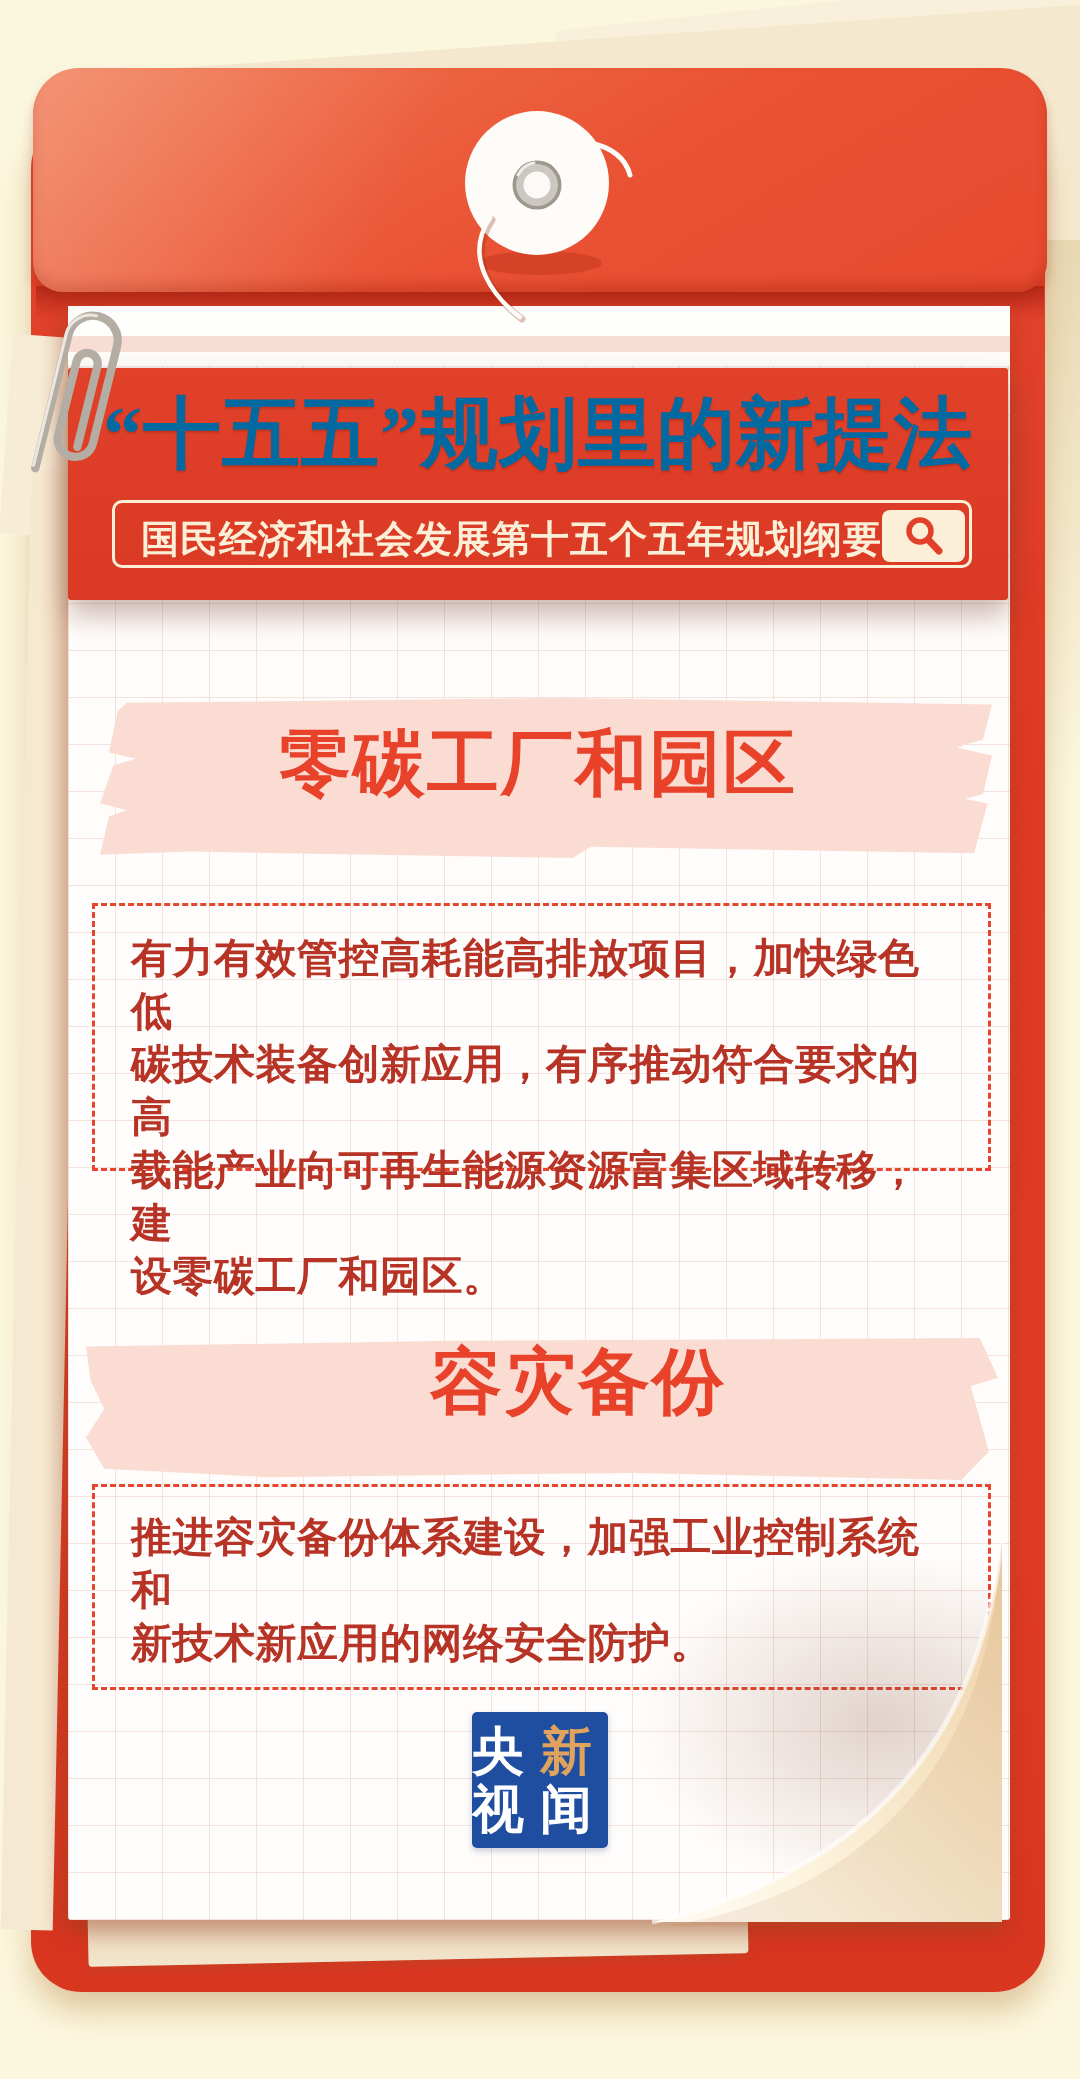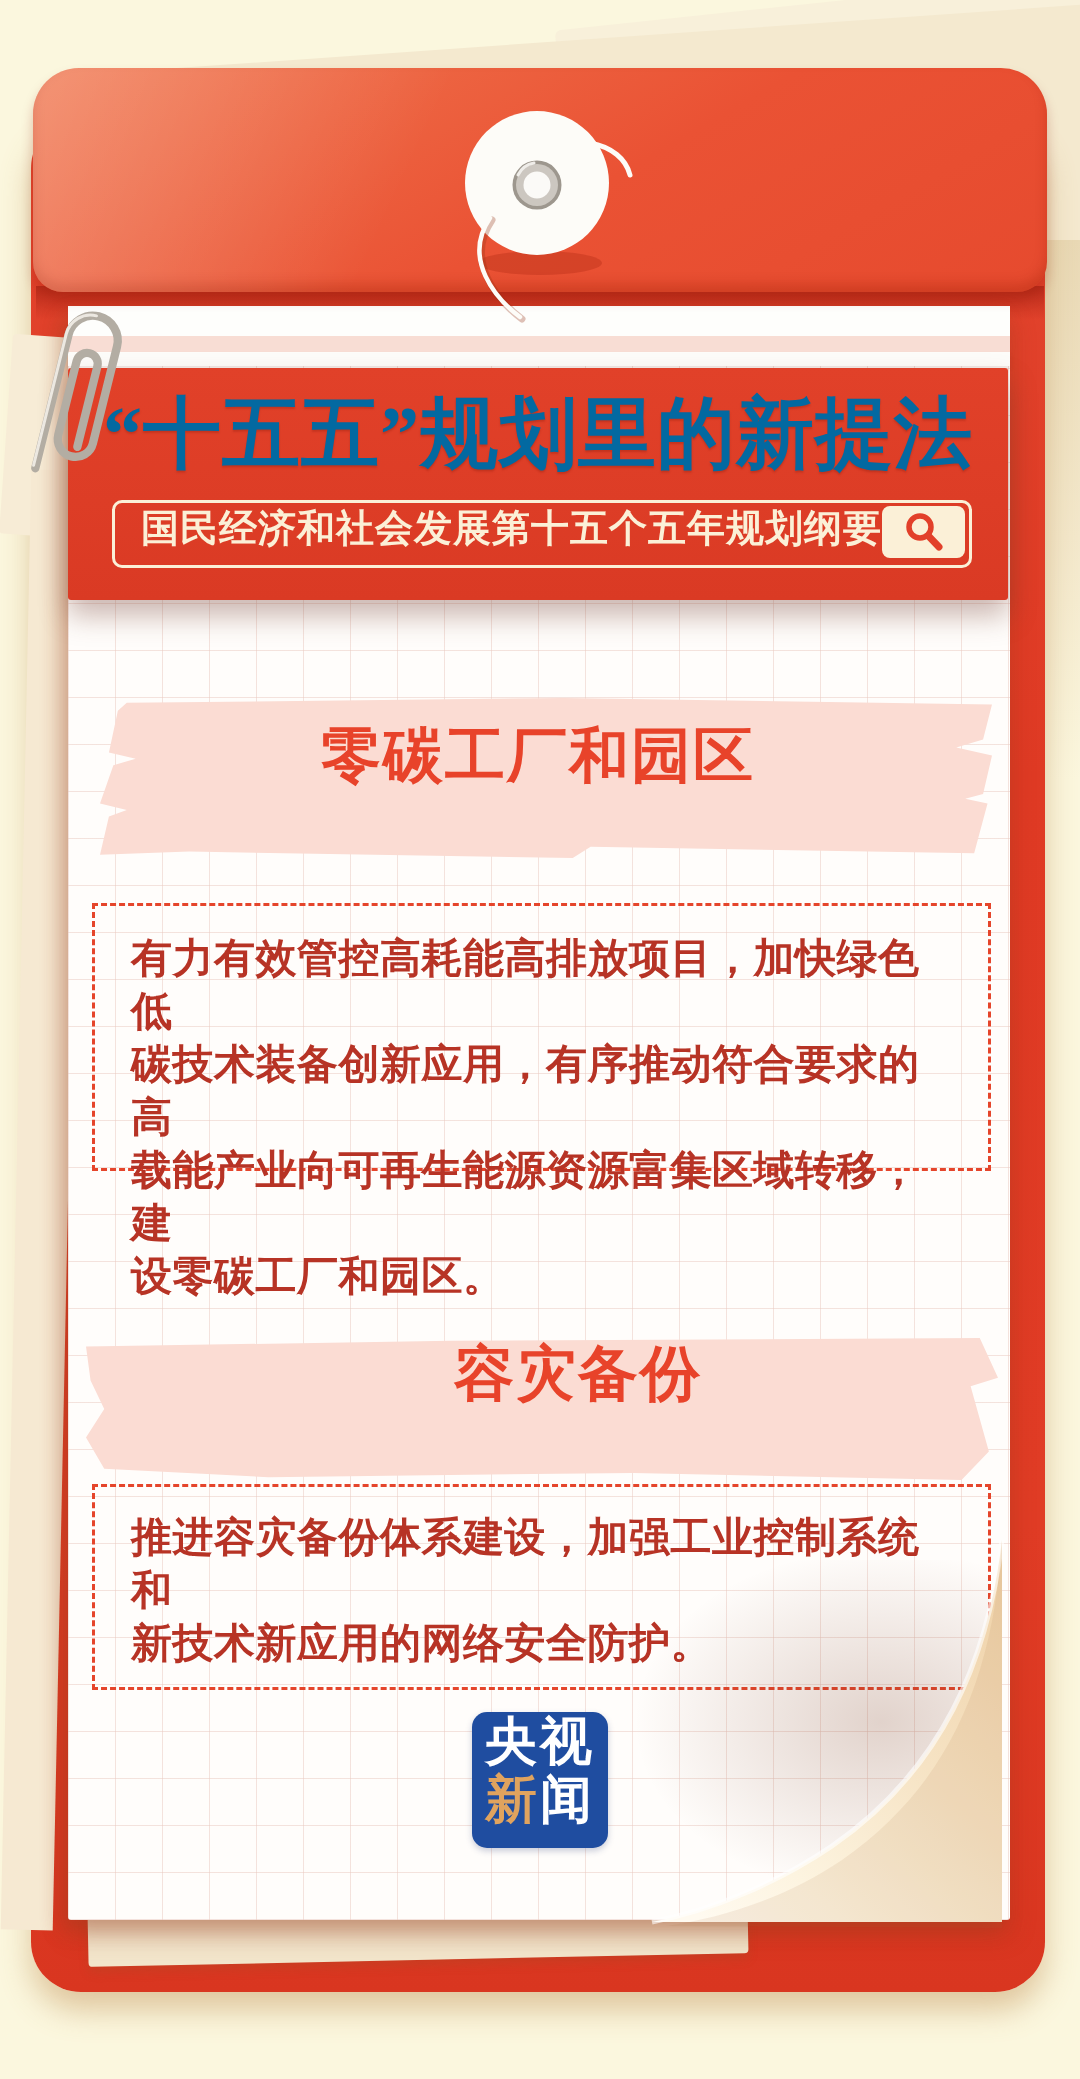--- a/index.html
+++ b/index.html
@@ -48,47 +48,47 @@
       box-shadow:0 3px 4px rgba(120,60,40,.12);}
 
   
   .title-block{left:68px;top:368px;width:940px;height:232px;border-radius:3px;
       background:linear-gradient(180deg,#e14129 0%,#da3a24 100%);
       box-shadow:0 16px 28px rgba(110,55,40,.35);}
   .page-title{left:68px;top:382px;width:940px;text-align:center;
       font-size:78px;font-weight:bold;color:#0369a1;letter-spacing:1px;
       text-shadow:0 2px 2px rgba(120,20,5,.25);}
   .search-bar{left:112px;top:500px;width:860px;height:68px;border:3px solid #fbf0d7;
-      border-radius:10px;box-sizing:border-box;display:flex;align-items:flex-start;}
+      border-radius:10px;box-sizing:border-box;display:flex;align-items:flex-end;}
   .search-bar-label{flex:1;padding-left:26px;font-size:38px;font-weight:bold;
       color:#fbf0d7;letter-spacing:1px;white-space:nowrap;}
   .search-button{width:84px;height:52px;margin:3px 4px 3px 0;border-radius:8px;
       background:#fbf0d7;display:flex;align-items:center;justify-content:center;}
 
   
   .band{background:#fbdcd3;}
   .band-1{left:100px;top:698px;width:892px;height:160px;
      clip-path:polygon(3% 3%,52% 0,100% 4%,99% 26%,96% 31%,100% 36%,99% 60%,97% 63%,99.5% 66%,98% 97%,55% 93%,53% 100%,10% 96%,0 98%,1% 74%,3% 70%,0 66%,1.5% 42%,4% 38%,1% 34%,2% 8%);}
   .band-2{left:86px;top:1338px;width:912px;height:142px;
      clip-path:polygon(0 6%,40% 2%,98% 0,100% 28%,97% 34%,99% 80%,96% 100%,60% 95%,20% 98%,2% 92%,0 70%,2% 50%,.5% 30%);}
   .section-heading{left:68px;width:940px;text-align:center;font-weight:bold;
-      font-size:60px;color:#e8432a;letter-spacing:2px;}
+      font-size:72px;color:#e8432a;letter-spacing:2px;}
   .heading-1{top:716px;}
   .heading-2{top:1334px;margin-left:40px;}
 
   
   .quote-box{border:3px dashed #e5452b;box-sizing:border-box;font-family:Liberation Serif, serif;}
   .quote-box-1{left:92px;top:903px;width:899px;height:268px;padding:26px 36px;}
   .quote-box-2{left:92px;top:1484px;width:899px;height:206px;padding:24px 36px;}
   .box-text{font-size:41px;line-height:53px;font-weight:bold;color:#b73325;
       white-space:pre-line;letter-spacing:.5px;}
 
   
-  .logo{left:472px;top:1712px;width:136px;height:136px;background:#1f4da0;border-radius:15px;
-      display:flex;flex-direction:column;align-items:center;
+  .logo{left:472px;top:1712px;width:136px;height:136px;background:#1f4da0;border-radius:5px;
+      display:flex;flex-direction:row;align-items:center;justify-content:center;
       font-family:"Liberation Sans","DejaVu Sans",sans-serif;font-weight:900;
       box-shadow:0 3px 6px rgba(40,60,120,.25);}
   .logo-row{font-size:52px;line-height:58px;color:#ffffff;letter-spacing:3px;}
   .logo-gold{color:#e0a35e;}
 
   
   .curl-shadow{left:600px;top:1560px;width:390px;height:360px;
       background:radial-gradient(ellipse at 72% 45%,rgba(120,60,35,.22),rgba(120,60,35,0) 62%);}
   svg{display:block;}
 </style>

